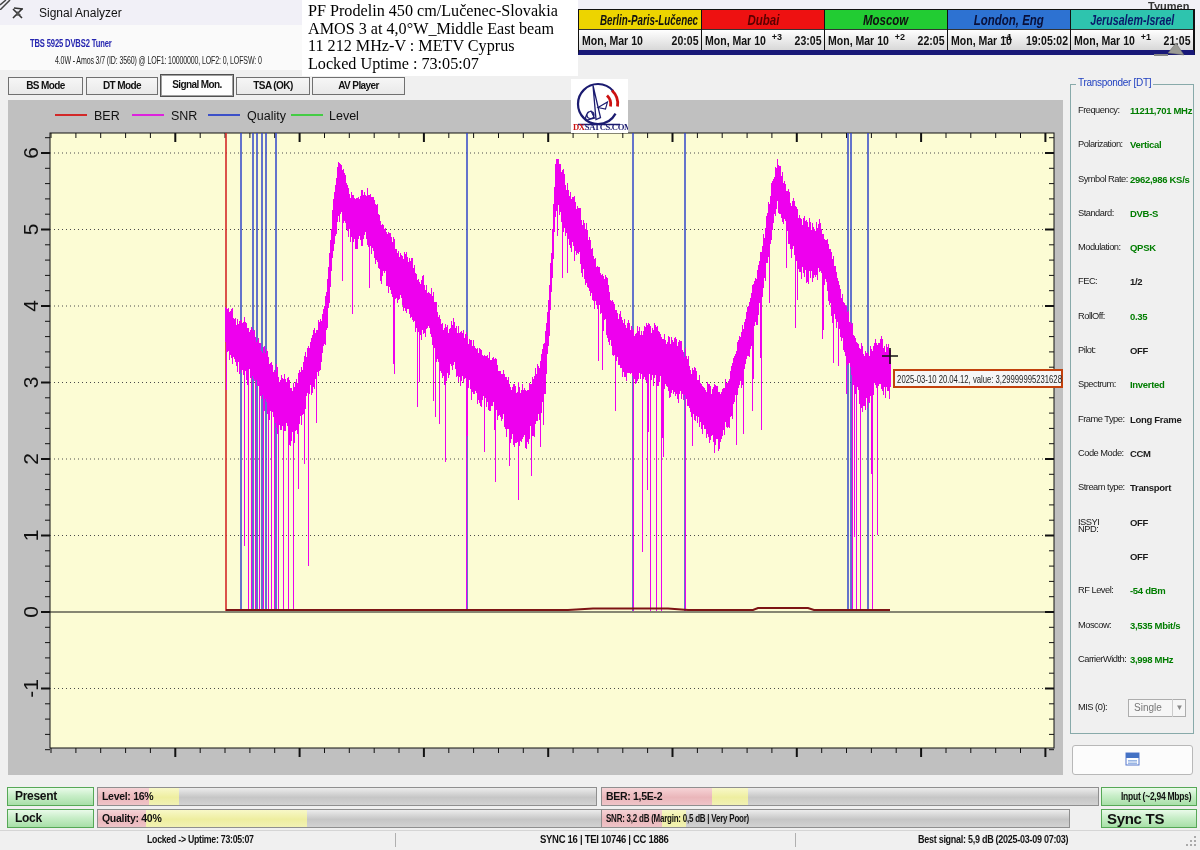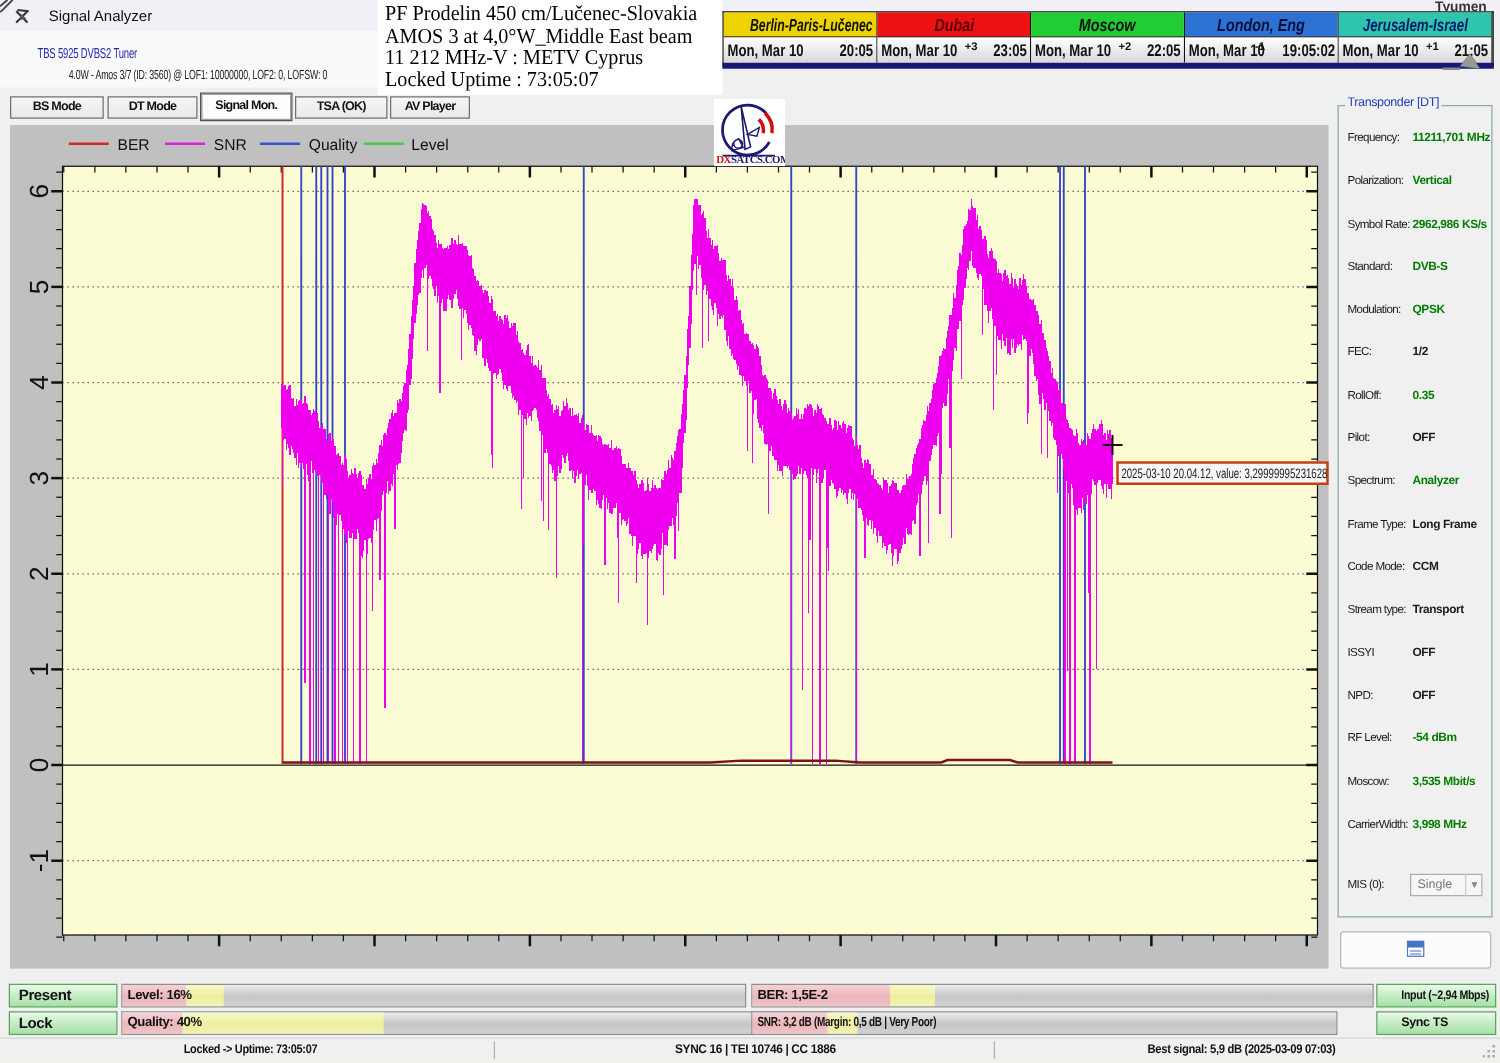--- a/index.html
+++ b/index.html
@@ -2,21 +2,21 @@
 <html><head><meta charset="utf-8">
 <style>
 *{margin:0;padding:0;box-sizing:border-box}
 body{width:1200px;height:850px;position:relative;overflow:hidden;background:#f0f0f0;
  font-family:"Liberation Sans",sans-serif}
 .abs{position:absolute}
 
 #titlebar{left:0;top:0;width:1200px;height:25px;background:#f1f0f7}
 #titletxt{left:39px;top:6px;font-size:12px;color:#111}
 
-#tuner{left:30px;top:37px;font-size:11.5px;font-weight:normal;color:#2626b0;letter-spacing:-0.2px;white-space:nowrap}
+#tuner{left:30px;top:37px;font-size:11.5px;font-weight:bold;color:#2626b0;letter-spacing:-0.2px;white-space:nowrap}
 #tuner2{left:55px;top:54px;font-size:10.5px;color:#222;letter-spacing:-0.2px;white-space:nowrap}
 
 #overlay{left:302px;top:0px;width:276px;height:76px;background:#fff;
  font-family:"Liberation Serif",serif;font-size:17px;line-height:17.6px;color:#000;
  padding:2px 0 0 6px;white-space:nowrap}
 
 #clocks{left:578px;top:9px;width:617px;height:46px;border:1px solid #111;
  border-bottom:5px solid #181878;background:#f0f0f0}
 .ckcol{position:absolute;top:0;width:123px;height:40px;border-right:1px solid #111}
 .ckhd{height:20px;font-size:14px;font-weight:bold;font-style:italic;text-align:center;
@@ -102,21 +102,21 @@
 </div>
   </div>
 <svg class="abs" style="left:1148px;top:41px" width="40" height="18">
     <path d="M28,2 L36,14 L20,12 Z" fill="#9a9a94" stroke="#666" stroke-width="0.5"></path>
     <path d="M6,14 h14" stroke="#888" stroke-width="2"></path>
   </svg>
 <div class="abs tab" style="left:8px;width:75px">BS Mode</div>
 <div class="abs tab" style="left:86px;width:72px">DT Mode</div>
 <div class="abs tab tabact" style="left:160px;width:74px">Signal Mon.</div>
 <div class="abs tab" style="left:236px;width:74px">TSA (OK)</div>
-<div class="abs tab" style="left:312px;width:64px">AV Player</div>
+<div class="abs tab" style="left:312px;width:93px">AV Player</div>
 <svg width="1055" height="675" style="position:absolute;left:8px;top:100px">
 <rect x="0" y="0" width="1055" height="675" fill="#c0c0c0"></rect>
 <rect x="42.0" y="33.0" width="1004.0" height="615.0" fill="#fcfcd4" stroke="#111" stroke-width="1"></rect>
 <line x1="42.0" y1="53.0" x2="1046.0" y2="53.0" stroke="#4a4a4a" stroke-width="1" stroke-dasharray="1 3"></line>
     <line x1="42.0" y1="129.5" x2="1046.0" y2="129.5" stroke="#4a4a4a" stroke-width="1" stroke-dasharray="1 3"></line>
     <line x1="42.0" y1="206.0" x2="1046.0" y2="206.0" stroke="#4a4a4a" stroke-width="1" stroke-dasharray="1 3"></line>
     <line x1="42.0" y1="282.5" x2="1046.0" y2="282.5" stroke="#4a4a4a" stroke-width="1" stroke-dasharray="1 3"></line>
     <line x1="42.0" y1="359.0" x2="1046.0" y2="359.0" stroke="#4a4a4a" stroke-width="1" stroke-dasharray="1 3"></line>
     <line x1="42.0" y1="435.5" x2="1046.0" y2="435.5" stroke="#4a4a4a" stroke-width="1" stroke-dasharray="1 3"></line>
     <line x1="42.0" y1="588.5" x2="1046.0" y2="588.5" stroke="#4a4a4a" stroke-width="1" stroke-dasharray="1 3"></line>
@@ -335,30 +335,30 @@
 <div class="rv" style="top:208px;color:#007d00">DVB-S</div>
 <div class="rl" style="top:242px">Modulation:</div>
 <div class="rv" style="top:242px;color:#007d00">QPSK</div>
 <div class="rl" style="top:276px">FEC:</div>
 <div class="rv" style="top:276px;color:#1a1a1a">1/2</div>
 <div class="rl" style="top:311px">RollOff:</div>
 <div class="rv" style="top:311px;color:#007d00">0.35</div>
 <div class="rl" style="top:345px">Pilot:</div>
 <div class="rv" style="top:345px;color:#1a1a1a">OFF</div>
 <div class="rl" style="top:379px">Spectrum:</div>
-<div class="rv" style="top:379px;color:#007d00">Analyzer</div>
+<div class="rv" style="top:379px;color:#007d00">Inverted</div>
 <div class="rl" style="top:414px">Frame Type:</div>
 <div class="rv" style="top:414px;color:#1a1a1a">Long Frame</div>
 <div class="rl" style="top:448px">Code Mode:</div>
 <div class="rv" style="top:448px;color:#1a1a1a">CCM</div>
 <div class="rl" style="top:482px">Stream type:</div>
 <div class="rv" style="top:482px;color:#1a1a1a">Transport</div>
 <div class="rl" style="top:517px">ISSYI</div>
 <div class="rv" style="top:517px;color:#1a1a1a">OFF</div>
-<div class="rl" style="top:551px">NPD:</div>
+<div class="rl" style="top:524px">NPD:</div>
 <div class="rv" style="top:551px;color:#1a1a1a">OFF</div>
 <div class="rl" style="top:585px">RF Level:</div>
 <div class="rv" style="top:585px;color:#007d00">-54 dBm</div>
 <div class="rl" style="top:620px">Moscow:</div>
 <div class="rv" style="top:620px;color:#007d00">3,535 Mbit/s</div>
 <div class="rl" style="top:654px">CarrierWidth:</div>
 <div class="rv" style="top:654px;color:#007d00">3,998 MHz</div>
 <div class="abs rl" style="top:702px">MIS (0):</div>
 <div class="abs" id="mis">Single</div>
 <div class="abs" id="misarrow">▼</div>
@@ -366,21 +366,21 @@
 <svg class="abs" style="left:1125px;top:752px" width="16" height="15">
     <rect x="1" y="1" width="13" height="12" fill="#fff" stroke="#5577cc"></rect>
     <rect x="1" y="1" width="13" height="5" fill="#4472c4"></rect>
     <rect x="3" y="8" width="9" height="1.6" fill="#9ab6e4"></rect>
     <rect x="3" y="10.5" width="9" height="1.6" fill="#9ab6e4"></rect>
   </svg>
 
 <div class="abs gbtn" style="left:7px;top:787px;width:87px">Present</div>
 <div class="abs gbtn" style="left:7px;top:809px;width:87px">Lock</div>
 <div class="abs gbtn" style="left:1101px;top:787px;width:96px;font-size:10px;padding-left:19px"><span style="display:inline-block;transform:scaleX(0.85);transform-origin:left">Input (~2,94 Mbps)</span></div>
-<div class="abs gbtn" style="left:1101px;top:809px;width:96px;font-size:10px;padding-left:19px">Sync TS</div>
+<div class="abs gbtn" style="left:1101px;top:809px;width:96px;font-size:15px;padding-left:5px">Sync TS</div>
 <div class="abs bar" style="left:97px;top:787px;width:500px">
  <div class="fillp" style="width:51px"></div>
     <div class="filly" style="left:51px;width:30px"></div>
  <div class="bartxt">Level: 16%</div>
   </div>
 <div class="abs bar" style="left:97px;top:809px;width:568px">
  <div class="fillp" style="width:48px"></div>
     <div class="filly" style="left:48px;width:161px"></div>
  <div class="bartxt">Quality: 40%</div>
   </div>

